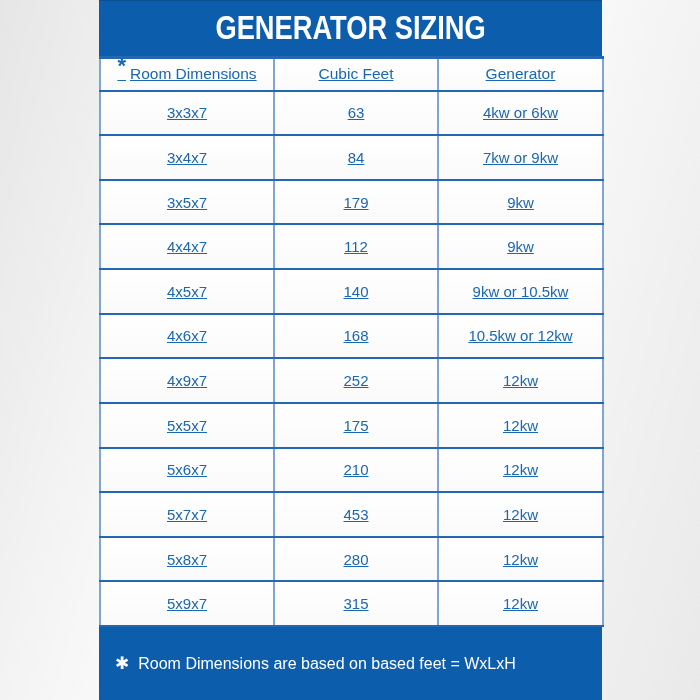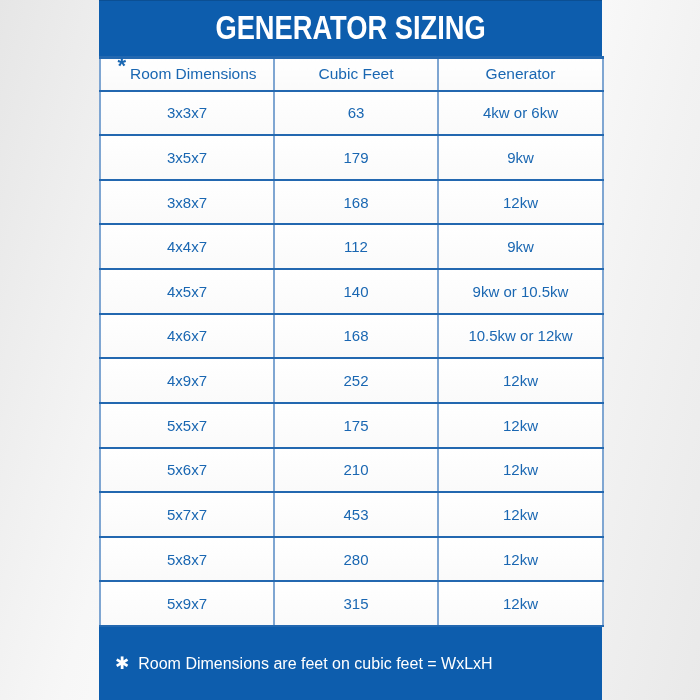--- a/index.html
+++ b/index.html
@@ -52,20 +52,21 @@
     border-top:2px solid var(--grid-dark);
     border-bottom:2px solid var(--grid-dark);
     border-left:2px solid var(--grid-light);
     border-right:2px solid var(--grid-light);
     color:var(--text-blue);
     text-align:center;
     vertical-align:middle;
     font-size:15px;
     font-weight:normal;
     background:linear-gradient(180deg,#ffffff 0%,#fafafa 100%);
+    text-decoration:underline;
   }
   thead th{height:33px; border-top:3px solid var(--grid-dark); font-size:15.5px;}
   .ast{
     font-size:22px;
     font-weight:bold;
     vertical-align:6px;
     margin-right:4px;
     line-height:0;
   }
   .footnote{
@@ -103,28 +104,28 @@
           <th>Generator</th>
         </tr>
       </thead>
       <tbody>
         <tr>
             <td>3x3x7</td>
             <td>63</td>
             <td>4kw or 6kw</td>
           </tr>
         <tr>
+            <td>3x4x7</td>
+            <td>84</td>
+            <td>7kw or 9kw</td>
+          </tr>
+        <tr>
             <td>3x5x7</td>
             <td>179</td>
             <td>9kw</td>
-          </tr>
-        <tr>
-            <td>3x8x7</td>
-            <td>168</td>
-            <td>12kw</td>
           </tr>
         <tr>
             <td>4x4x7</td>
             <td>112</td>
             <td>9kw</td>
           </tr>
         <tr>
             <td>4x5x7</td>
             <td>140</td>
             <td>9kw or 10.5kw</td>
@@ -162,17 +163,17 @@
         <tr>
             <td>5x9x7</td>
             <td>315</td>
             <td>12kw</td>
           </tr>
       </tbody>
     </table>
 
     <div class="footnote">
       <span class="fast">✱</span>
-      <span>Room Dimensions are feet on cubic feet = WxLxH</span>
+      <span>Room Dimensions are based on based feet = WxLxH</span>
     </div>
 
   </div>
 </div>
 
 </body></html>

